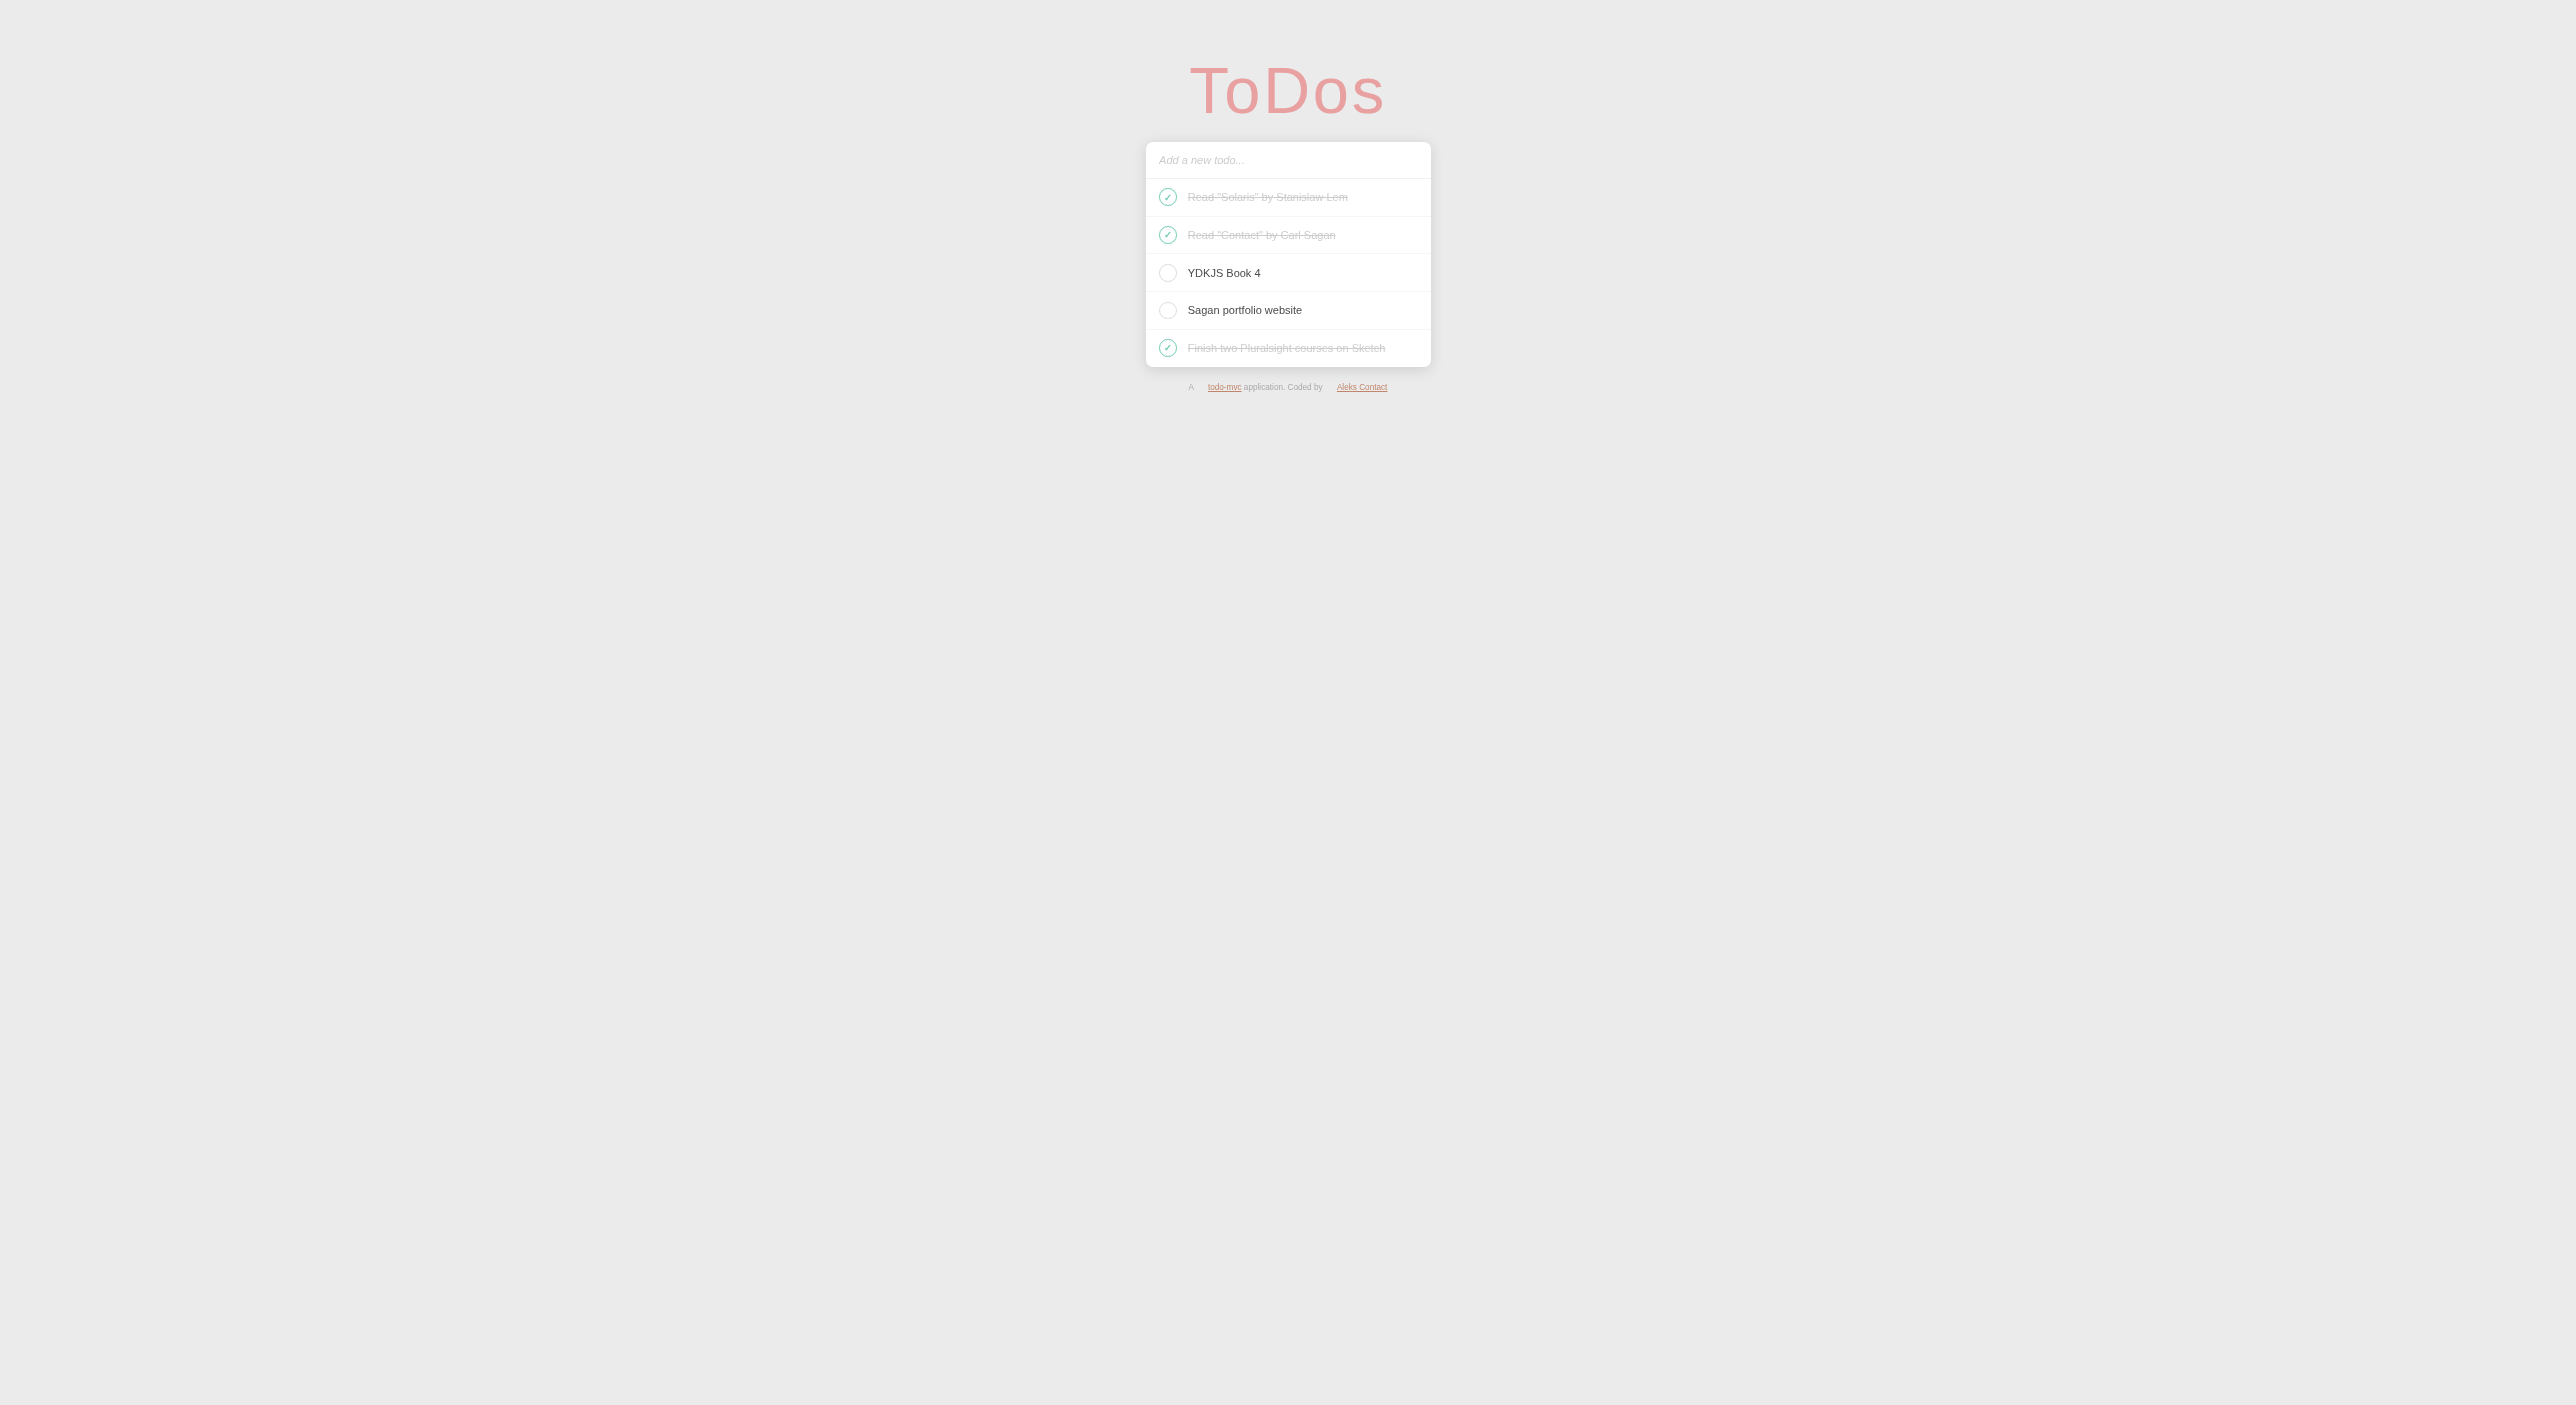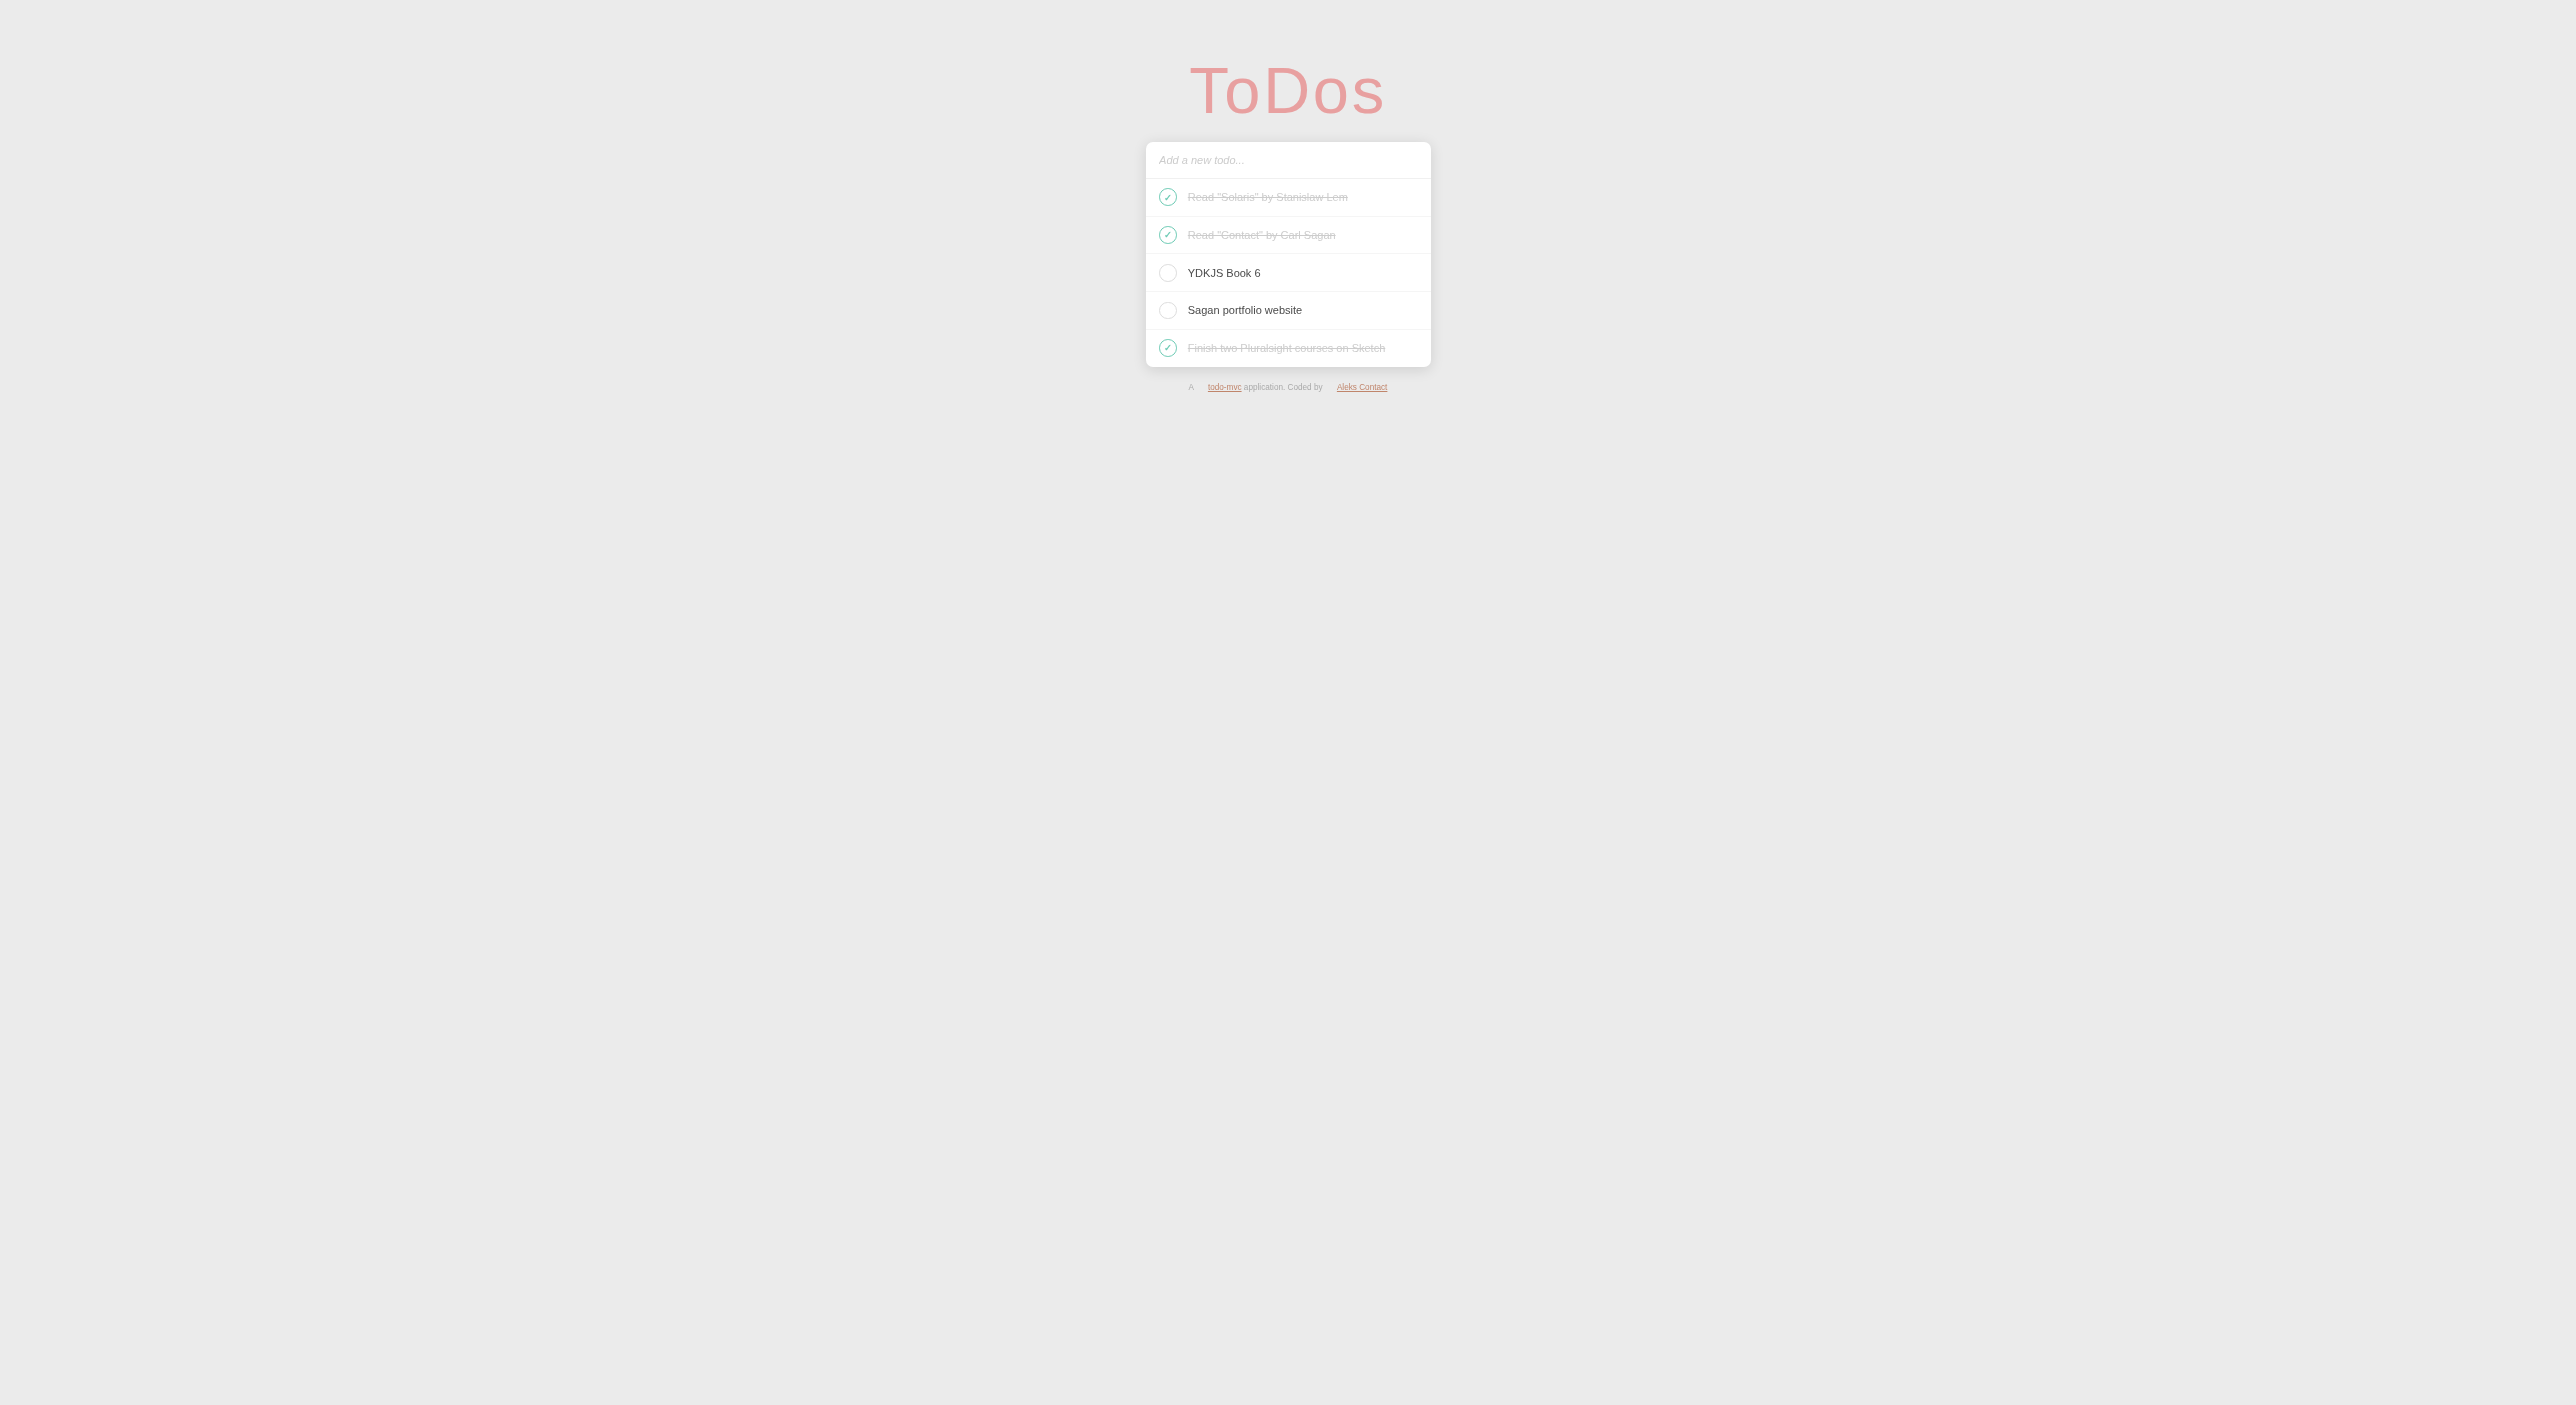--- a/index.html
+++ b/index.html
@@ -145,21 +145,21 @@
         <span class="todo-text completed">Read "Solaris" by Stanislaw Lem</span>
       </li>
       <li class="todo-item">
         <div class="todo-checkbox checked">
           <span class="checkmark">✓</span>
         </div>
         <span class="todo-text completed">Read "Contact" by Carl Sagan</span>
       </li>
       <li class="todo-item">
         <div class="todo-checkbox"></div>
-        <span class="todo-text">YDKJS Book 6</span>
+        <span class="todo-text">YDKJS Book 4</span>
       </li>
       <li class="todo-item">
         <div class="todo-checkbox"></div>
         <span class="todo-text">Sagan portfolio website</span>
       </li>
       <li class="todo-item">
         <div class="todo-checkbox checked">
           <span class="checkmark">✓</span>
         </div>
         <span class="todo-text completed">Finish two Pluralsight courses on Sketch</span>

